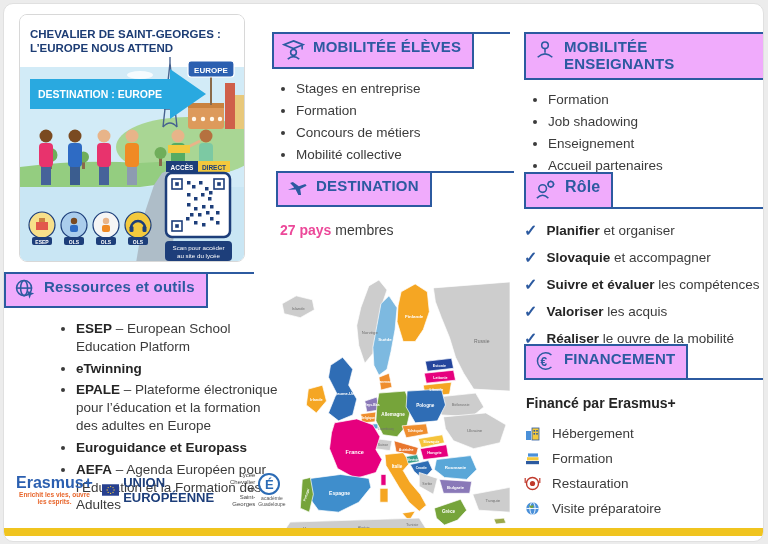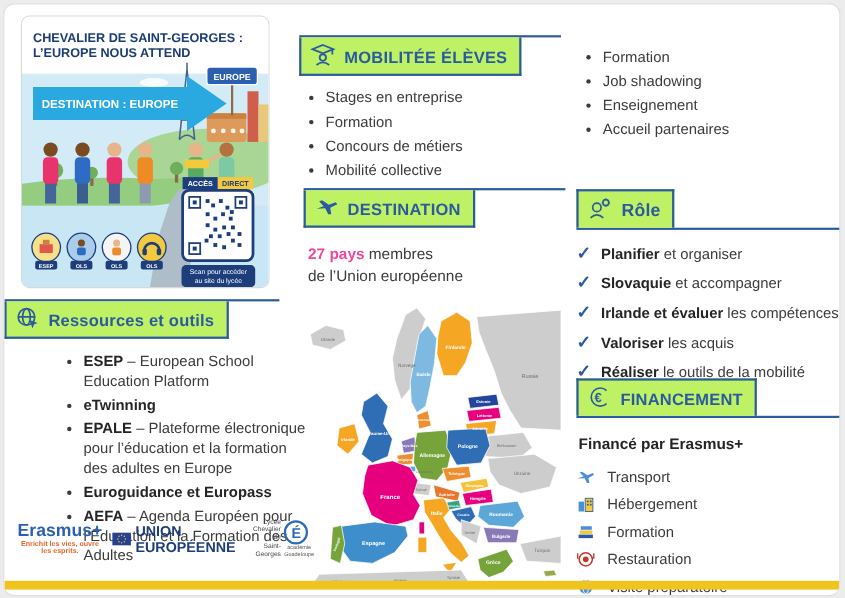--- a/index.html
+++ b/index.html
@@ -7,21 +7,21 @@
   .page { position:absolute; left:3px; top:3px; width:761px; height:539px; background:#fff;
           border:1px solid #e0e0e0; border-radius:10px; overflow:hidden; }
   .bottom-bar { position:absolute; left:0; right:0; bottom:5px; height:8px; background:#f0c41f; }
 
   
   .sec { position:absolute; }
   .sec .hline-top { border-top:2.5px solid #2c5aa0; }
   .hline-top .box { border:2.5px solid #2c5aa0; border-top:none; }
   .hline-bottom { border-bottom:2.5px solid #2c5aa0; }
   .hline-bottom .box { border:2.5px solid #2c5aa0; border-bottom:none; }
-  .box { display:inline-flex; align-items:flex-end; gap:8px; padding:4px 11px 6px 8px; background:#bef264; }
+  .box { display:inline-flex; align-items:flex-start; gap:8px; padding:4px 11px 6px 8px; background:#f0abfc; }
   .sec-title { font-size:15px; font-weight:bold; color:#2c5aa0; letter-spacing:.2px; }
   .sec-title.small { font-size:16px; }
   .sec-icon { display:inline-flex; }
 
   ul.bullets { margin:12px 0 0 24px; }
   ul.bullets li { font-size:13.5px; color:#3b3b3b; margin-bottom:7px; }
   ul.bullets.tight li { margin-bottom:4px; line-height:1.32;margin-left:48px; }
   .b { font-weight:bold; color:#252525; }
 
   .dest-text { margin:13px 0 0 4px; font-size:14px; color:#3b3b3b; line-height:1.45; }
@@ -302,21 +302,20 @@
         <span class="sec-icon">
           <svg width="22" height="22" viewBox="0 0 24 24">
             <polygon points="2,14 9,11.5 4.5,6.5 7.5,5.5 14,10 21,7.5 22.5,9.5 15.5,13 16.5,19.5 13.5,19.5 10.5,13.5" fill="#2c5aa0"></polygon>
           </svg>
         </span>
         <span class="sec-title">DESTINATION</span>
       </div>
     </div>
     <div class="dest-text">
       <div><span class="blue-b">27 pays</span><span> membres</span></div>
-      <div>de l’Union européenne</div>
     </div>
   </div>
 
   <div class="map-wrap">
     <svg width="242" height="260" viewBox="0 0 240 262" preserveAspectRatio="none">
       <g stroke="#ffffff" stroke-width="0.7" stroke-linejoin="round">
         <polygon points="14,30 28,22 44,26 46,36 32,44 16,40" fill="#cdcdcd"></polygon>
         <polygon points="92,34 100,12 110,6 118,16 112,34 108,56 104,80 96,90 90,72 88,52" fill="#cdcdcd"></polygon>
         <polygon points="112,30 120,22 128,34 126,56 122,78 118,96 110,102 105,92 104,74 108,52" fill="#7db9e0"></polygon>
         <polygon points="132,18 146,10 158,18 160,38 154,56 146,68 134,68 128,48 129,32" fill="#f5a623"></polygon>
@@ -394,20 +393,32 @@
         <text class="map-lbl-g" x="40" y="258" font-size="3.8">Maroc</text>
         <text class="map-lbl-g" x="95" y="257" font-size="3.8">Algérie</text>
         <text class="map-lbl-g" x="143" y="254" font-size="3.8">Tunisie</text>
         <text class="map-lbl-g" x="117" y="157" font-size="2.8">Luxembourg</text>
         <text class="map-lbl" x="143.5" y="188" font-size="2.6">Slovénie</text>
       </g>
     </svg>
   </div>
 
   <div class="sec" style="left:520px; top:28px; width:244px;">
+    <div class="hline-top">
+      <div class="box" style="padding-right:8px;">
+        <span class="sec-icon">
+          <svg width="22" height="22" viewBox="0 0 24 24" fill="none" stroke="#2c5aa0" stroke-width="1.7">
+            <circle cx="12" cy="8" r="3.6"></circle>
+              <path d="M4,21 Q12,13.5 20,21"></path>
+              <line x1="12" y1="12" x2="12" y2="16"></line>
+          </svg>
+        </span>
+        <span class="sec-title">MOBILITÉE ENSEIGNANTS</span>
+      </div>
+    </div>
     <ul class="bullets">
       <li><span>Formation</span></li>
       <li><span>Job shadowing</span></li>
       <li><span>Enseignement</span></li>
       <li><span>Accueil partenaires</span></li>
     </ul>
   </div>
 
   <div class="sec" style="left:520px; top:168px; width:244px;">
     <div class="hline-bottom">
@@ -432,55 +443,49 @@
       <div class="check-row">
           <span class="check">✓</span>
           <span class="txt"><span class="b">Planifier</span><span> et organiser</span></span>
         </div>
       <div class="check-row">
           <span class="check">✓</span>
           <span class="txt"><span class="b">Slovaquie</span><span> et accompagner</span></span>
         </div>
       <div class="check-row">
           <span class="check">✓</span>
-          <span class="txt"><span class="b">Irlande et évaluer</span><span> les compétences</span></span>
+          <span class="txt"><span class="b">Suivre et évaluer</span><span> les compétences</span></span>
         </div>
       <div class="check-row">
           <span class="check">✓</span>
           <span class="txt"><span class="b">Valoriser</span><span> les acquis</span></span>
         </div>
       <div class="check-row">
           <span class="check">✓</span>
-          <span class="txt"><span class="b">Réaliser</span><span> le outils de la mobilité</span></span>
+          <span class="txt"><span class="b">Réaliser</span><span> le ouvre de la mobilité</span></span>
         </div>
     </div>
   </div>
 
   <div class="sec" style="left:520px; top:340px; width:244px;">
     <div class="hline-bottom">
       <div class="box">
         <span class="sec-icon">
           <svg width="22" height="22" viewBox="0 0 24 24">
             <path d="M19,5.5 A9,9 0 1 0 19,18.5" fill="none" stroke="#2c5aa0" stroke-width="1.6"></path>
             <text x="7" y="17" font-size="13" font-weight="bold" fill="#2c5aa0">€</text>
           </svg>
         </span>
         <span class="sec-title">FINANCEMENT</span>
       </div>
     </div>
     <div class="fund-sub">Financé par Erasmus+</div>
     <div style="margin-top:14px;">
       <div class="fund-row">
         <svg width="17" height="17" viewBox="0 0 17 17">
-          <polygon points="1,10 6.5,8 3,4.5 5.2,3.8 10,7 15,5 16,6.5 11,9.5 11.8,14 9.6,14 7.5,9.8" fill="#4a90d9"></polygon>
-        </svg>
-        <span class="lbl">Transport</span>
-      </div>
-      <div class="fund-row">
-        <svg width="17" height="17" viewBox="0 0 17 17">
           <rect x="2" y="6" width="5" height="9" fill="#4a90d9"></rect>
             <rect x="8" y="3" width="7" height="12" fill="#f3c93d" stroke="#2c5aa0" stroke-width="0.8"></rect>
           <rect x="9.5" y="5" width="1.6" height="1.6" fill="#2c5aa0"></rect>
             <rect x="12.2" y="5" width="1.6" height="1.6" fill="#2c5aa0"></rect>
           <rect x="9.5" y="8" width="1.6" height="1.6" fill="#2c5aa0"></rect>
             <rect x="12.2" y="8" width="1.6" height="1.6" fill="#2c5aa0"></rect>
         </svg>
         <span class="lbl">Hébergement</span>
       </div>
       <div class="fund-row">

